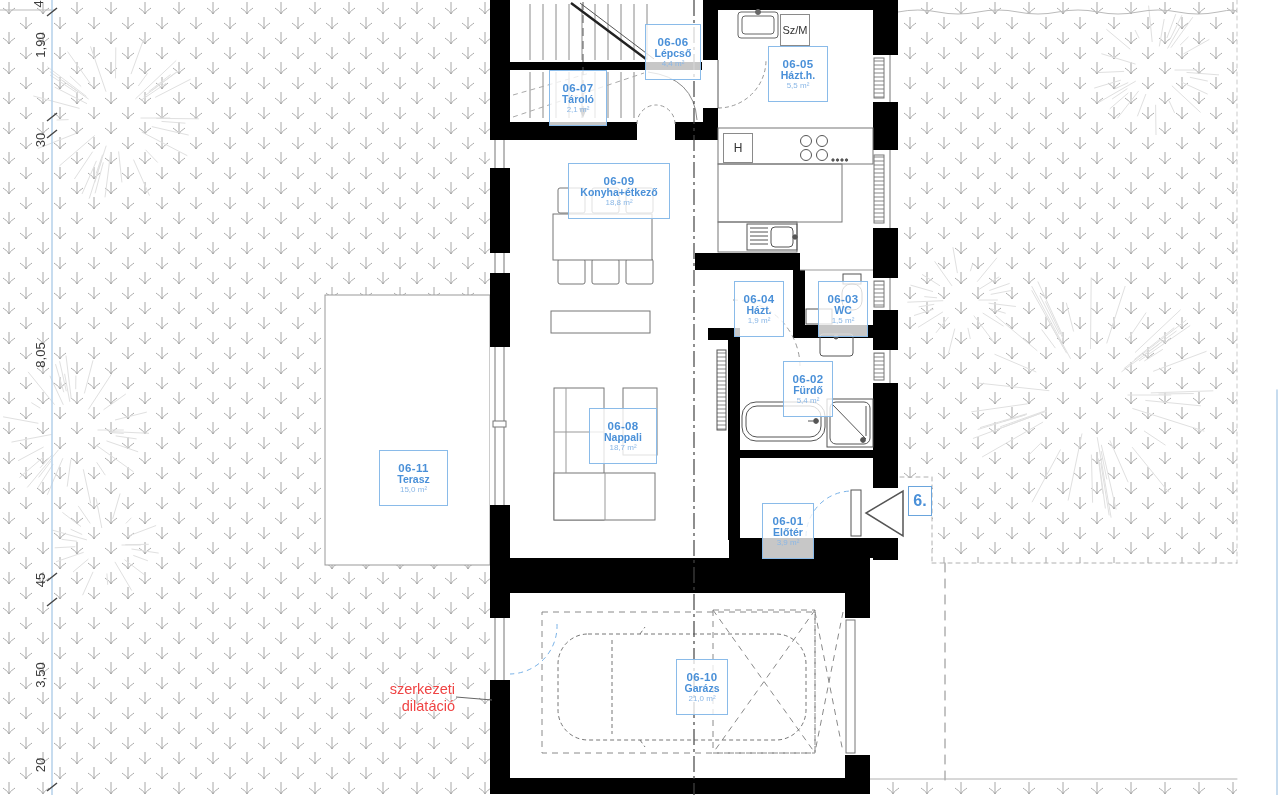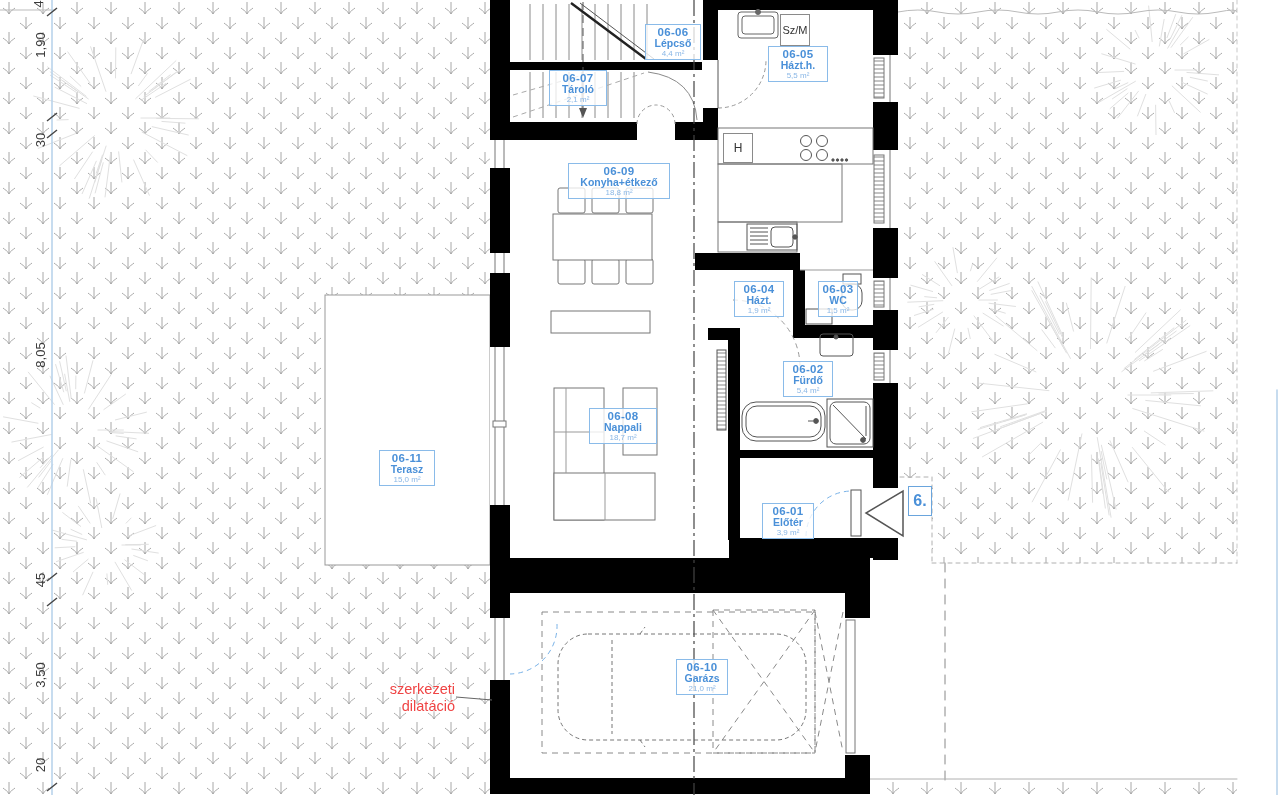--- a/index.html
+++ b/index.html
@@ -1,21 +1,21 @@
 <!DOCTYPE html>
 <html><head>
 <meta charset="utf-8">
 <style>
   html,body{margin:0;padding:0;background:#fff;}
   .stage{position:relative;width:1280px;height:795px;overflow:hidden;background:#fff;
          font-family:"Liberation Sans",sans-serif;}
   .stage svg.linework{position:absolute;left:0;top:0;}
   
   .rlabel{position:absolute;border:1px solid #8abbe9;background:rgba(255,255,255,.78);
-          text-align:center;color:#4a90d8;padding:1px 2px;line-height:1.08;box-sizing:border-box;}
+          text-align:center;color:#4a90d8;padding:11px 2px;line-height:1.08;box-sizing:border-box;}
   .rcode{font-weight:bold;font-size:11.5px;letter-spacing:.3px;}
   .rname{font-weight:bold;font-size:10.5px;white-space:nowrap;}
   .rarea{font-size:8px;color:#8ab7e6;}
   
   .dim{position:absolute;font-size:13px;color:#3a3a3a;white-space:nowrap;
        transform:translate(-50%,-50%) rotate(-90deg);}
   
   .boxlab{position:absolute;border:1px solid #8a8a8a;background:#fff;color:#333;
           text-align:center;box-sizing:border-box;}
   .note{position:absolute;color:#ef4444;font-size:14.5px;line-height:1.18;text-align:right;
@@ -498,36 +498,36 @@
 <div class="rlabel" style="left:568px;top:163px;width:102px">
   <div class="rcode">06-09</div>
   <div class="rname">Konyha+étkező</div>
   <div class="rarea">18,8 m²</div>
 </div>
 <div class="rlabel" style="left:734px;top:281px;width:50px">
   <div class="rcode">06-04</div>
   <div class="rname">Házt.</div>
   <div class="rarea">1,9 m²</div>
 </div>
-<div class="rlabel" style="left:818px;top:281px;width:40px">
+<div class="rlabel" style="left:818px;top:281px;width:50px">
   <div class="rcode">06-03</div>
   <div class="rname">WC</div>
   <div class="rarea">1,5 m²</div>
 </div>
 <div class="rlabel" style="left:783px;top:361px;width:50px">
   <div class="rcode">06-02</div>
   <div class="rname">Fürdő</div>
   <div class="rarea">5,4 m²</div>
 </div>
 <div class="rlabel" style="left:589px;top:408px;width:68px">
   <div class="rcode">06-08</div>
   <div class="rname">Nappali</div>
   <div class="rarea">18,7 m²</div>
 </div>
-<div class="rlabel" style="left:379px;top:450px;width:56px">
+<div class="rlabel" style="left:379px;top:450px;width:69px">
   <div class="rcode">06-11</div>
   <div class="rname">Terasz</div>
   <div class="rarea">15,0 m²</div>
 </div>
 <div class="rlabel" style="left:762px;top:503px;width:52px">
   <div class="rcode">06-01</div>
   <div class="rname">Előtér</div>
   <div class="rarea">3,9 m²</div>
 </div>
 <div class="rlabel" style="left:676px;top:659px;width:52px">

